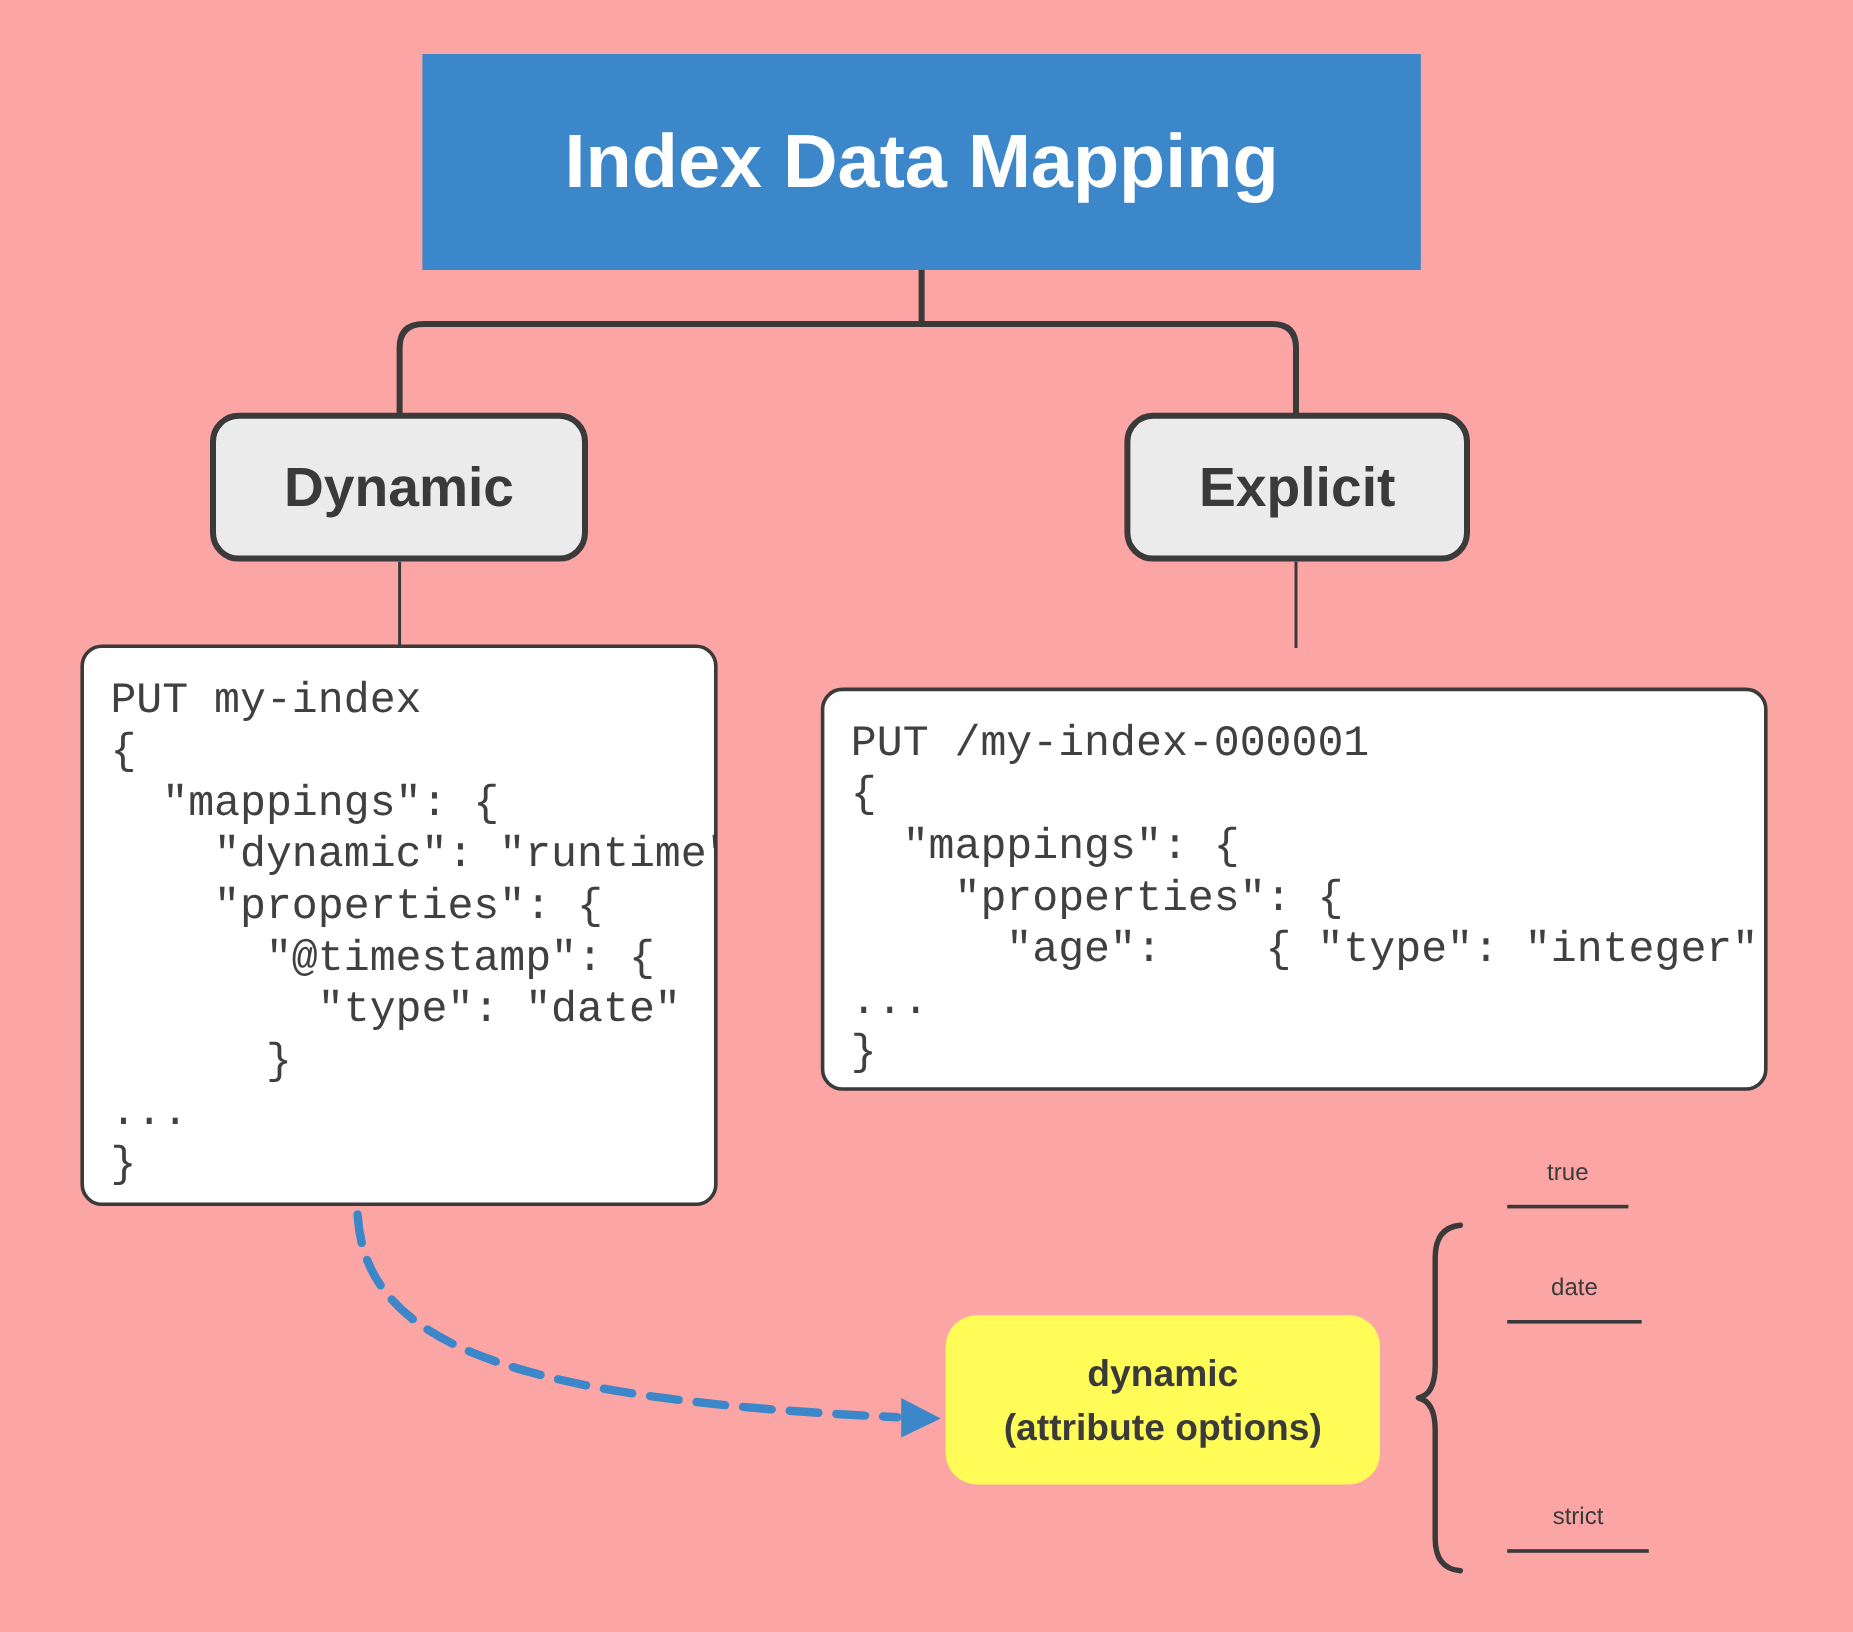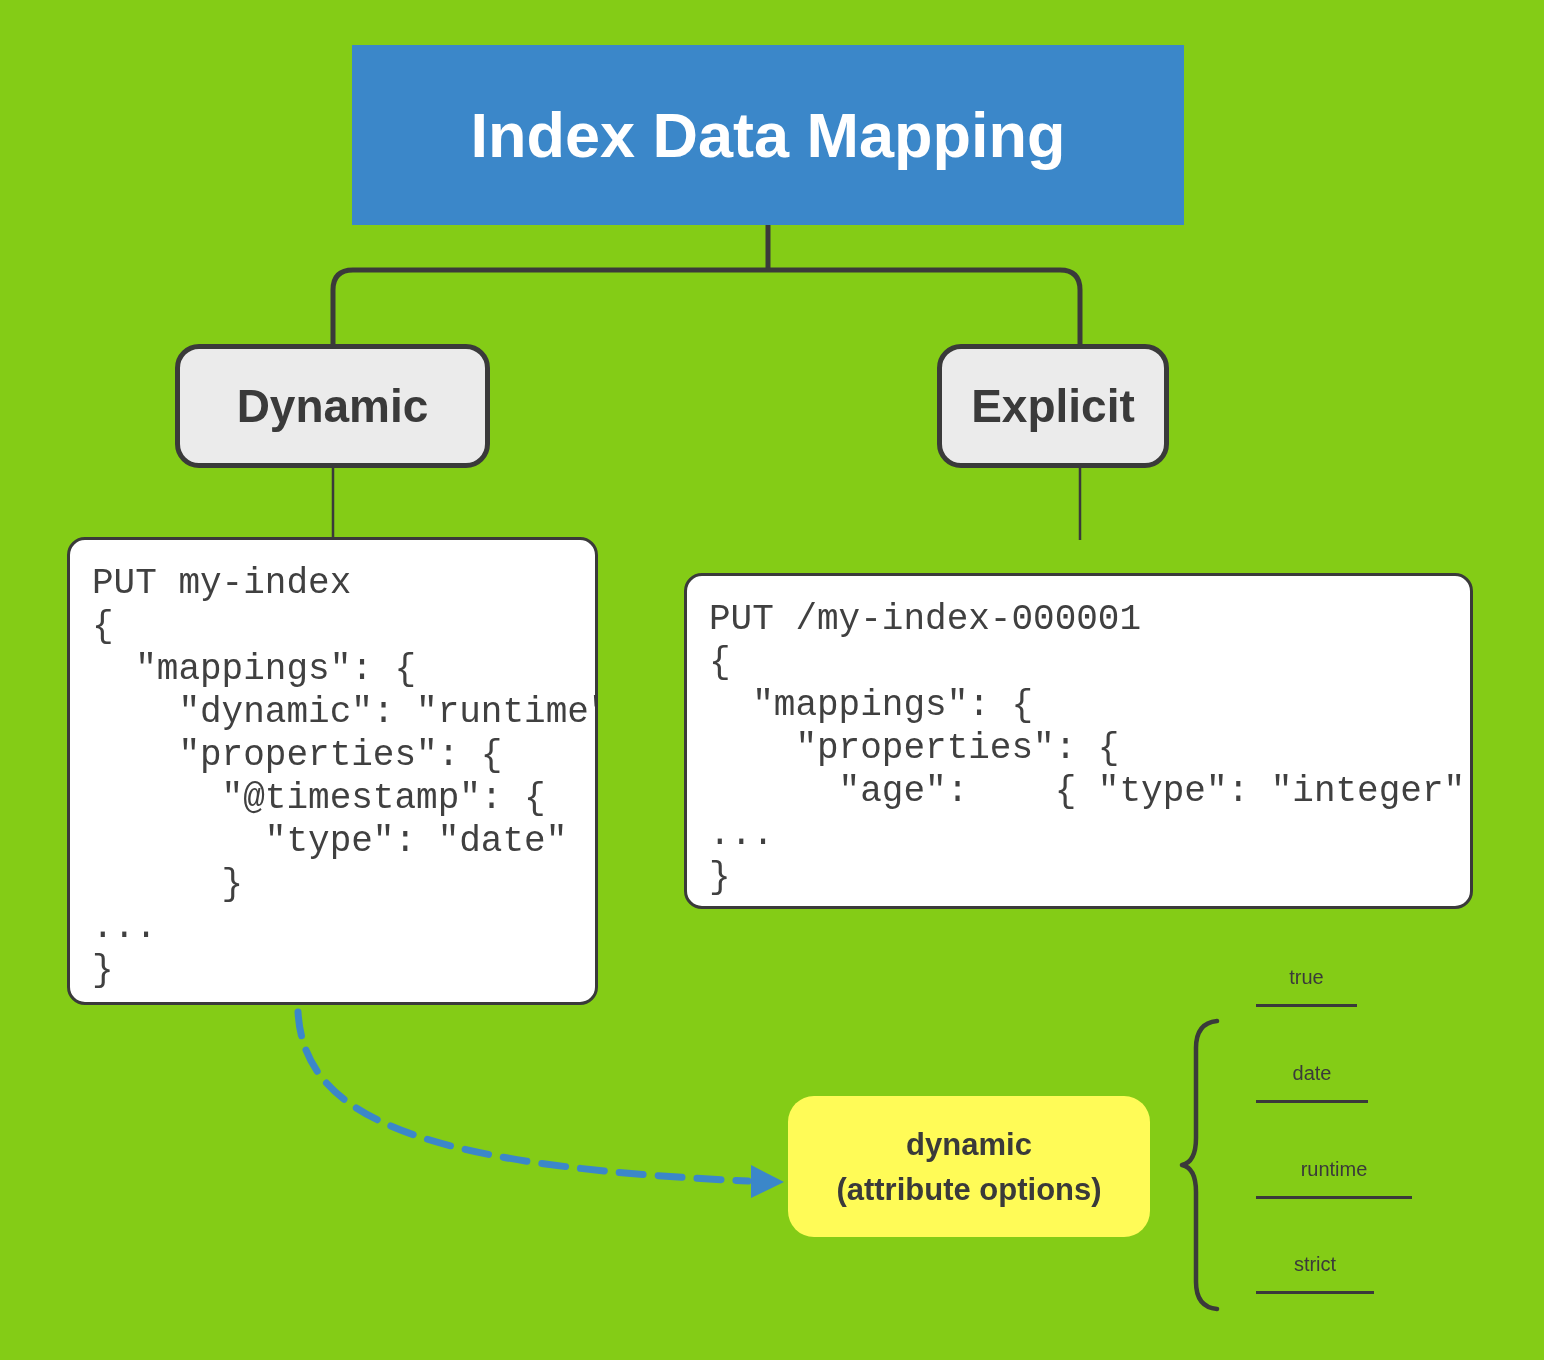--- a/index.html
+++ b/index.html
@@ -3,21 +3,21 @@
 <meta charset="utf-8">
 <style>
   * { margin: 0; padding: 0; box-sizing: border-box; }
   html, body { background: #ffffff; }
   body { font-family: "Liberation Sans", sans-serif; }
 
   .canvas {
     position: relative;
     width: 1544px;
     height: 1360px;
-    background: #84cc16;
+    background: #fca5a5;
     overflow: hidden;
   }
 
   svg.overlay {
     position: absolute;
     left: 0; top: 0;
     width: 1544px; height: 1360px;
     pointer-events: none;
   }
 
@@ -36,21 +36,21 @@
     position: absolute;
     background: #ebebeb;
     border: 5px solid #3a3a3a;
     border-radius: 24px;
     display: flex; align-items: center; justify-content: center;
     color: #3a3a3a;
     font-size: 46px;
     font-weight: bold;
   }
   .node.dynamic  { left: 175px; top: 344px; width: 315px; height: 124px; }
-  .node.explicit { left: 937px; top: 344px; width: 232px; height: 124px; }
+  .node.explicit { left: 937px; top: 344px; width: 288px; height: 124px; }
 
   pre.code {
     position: absolute;
     background: #ffffff;
     border: 3px solid #3a3a3a;
     border-radius: 18px;
     font-family: "Liberation Mono", "DejaVu Sans Mono", monospace;
     font-size: 36px;
     line-height: 43px;
     color: #404040;
@@ -139,16 +139,15 @@
 ...
 }</pre>
 
   <div class="highlight-box">
     <div>dynamic</div>
     <div>(attribute options)</div>
   </div>
 
   <div class="option opt-true">true</div>
   <div class="option opt-false">date</div>
-  <div class="option opt-runtime">runtime</div>
   <div class="option opt-strict">strict</div>
 
 </div>
 
 </body></html>

